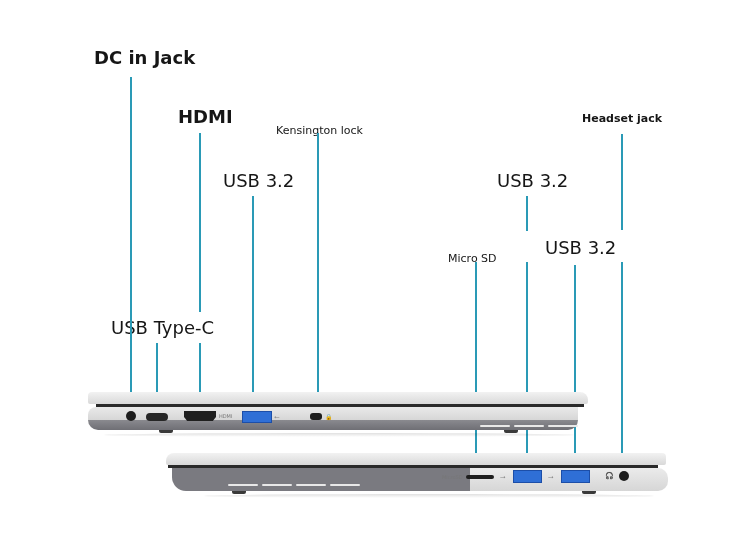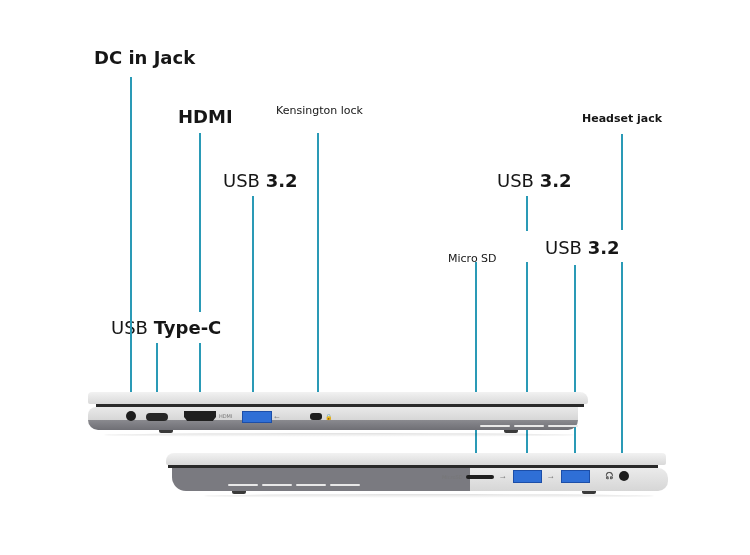--- a/index.html
+++ b/index.html
@@ -1,38 +1,38 @@
 <!DOCTYPE html>
 <html><head>
 <meta charset="utf-8">
 <style>
   html, body { margin:0; padding:0; background:#ffffff; }
   body { width:750px; height:555px; position:relative; overflow:hidden;
          font-family:"DejaVu Sans", "Liberation Sans", sans-serif; color:#111; }
   .label { position:absolute; white-space:nowrap; color:#161616; }
   .label.lg { font-size:18px; }
   .label.sm { font-size:11px; }
-  .label b { font-weight:bold; }
+  .label b { font-weight:normal; }
   .line { position:absolute; width:2px; background:#2a9ab6; }
   .laptop { position:absolute; }
   .lid { position:absolute; background:linear-gradient(#f2f2f2,#d9d9d9); border-radius:4px 8px 2px 2px; }
   .gap { position:absolute; background:#2a2a2a; height:3px; }
   .base { position:absolute; background:linear-gradient(#e9e9e9 0%,#d7d7d7 55%,#8a8a8f 56%,#6f6f75 100%); }
   .foot { position:absolute; background:#3a3a3a; height:3px; border-radius:0 0 2px 2px; }
   .shadow { position:absolute; height:4px; background:linear-gradient(rgba(0,0,0,0.12),rgba(0,0,0,0)); border-radius:50%; }
   .port { position:absolute; }
   .vent { position:absolute; height:2px; background:#e8e8e8; border-radius:1px; }
   .tiny { position:absolute; font-size:5px; color:#777; }
 </style>
 </head>
 <body>
 
 <div class="label lg" style="left:94px;top:47px;font-weight:bold;">DC in Jack</div>
 <div class="label lg" style="left:178px;top:106px;font-weight:bold;">HDMI</div>
-<div class="label sm" style="left:276px;top:104px;">Kensington lock</div>
+<div class="label sm" style="left:276px;top:124px;">Kensington lock</div>
 <div class="label lg" style="left:223px;top:170px;">
   <span>USB </span><b>3.2</b>
 </div>
 <div class="label lg" style="left:111px;top:317px;">
   <span>USB </span><b>Type-C</b>
 </div>
 
 <div class="line" style="left:130px;top:77px;height:316px;"></div>
 <div class="line" style="left:156px;top:343px;height:50px;"></div>
 <div class="line" style="left:199px;top:133px;height:179px;"></div>

